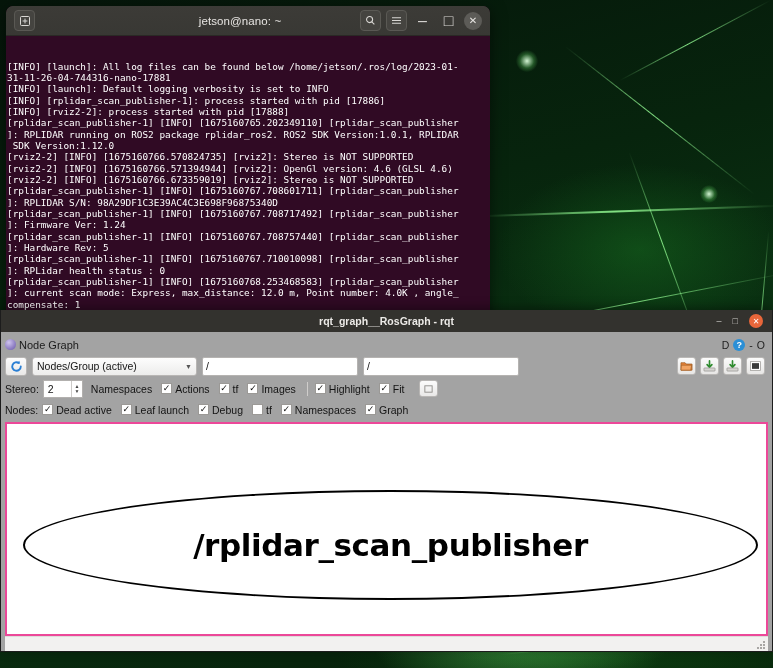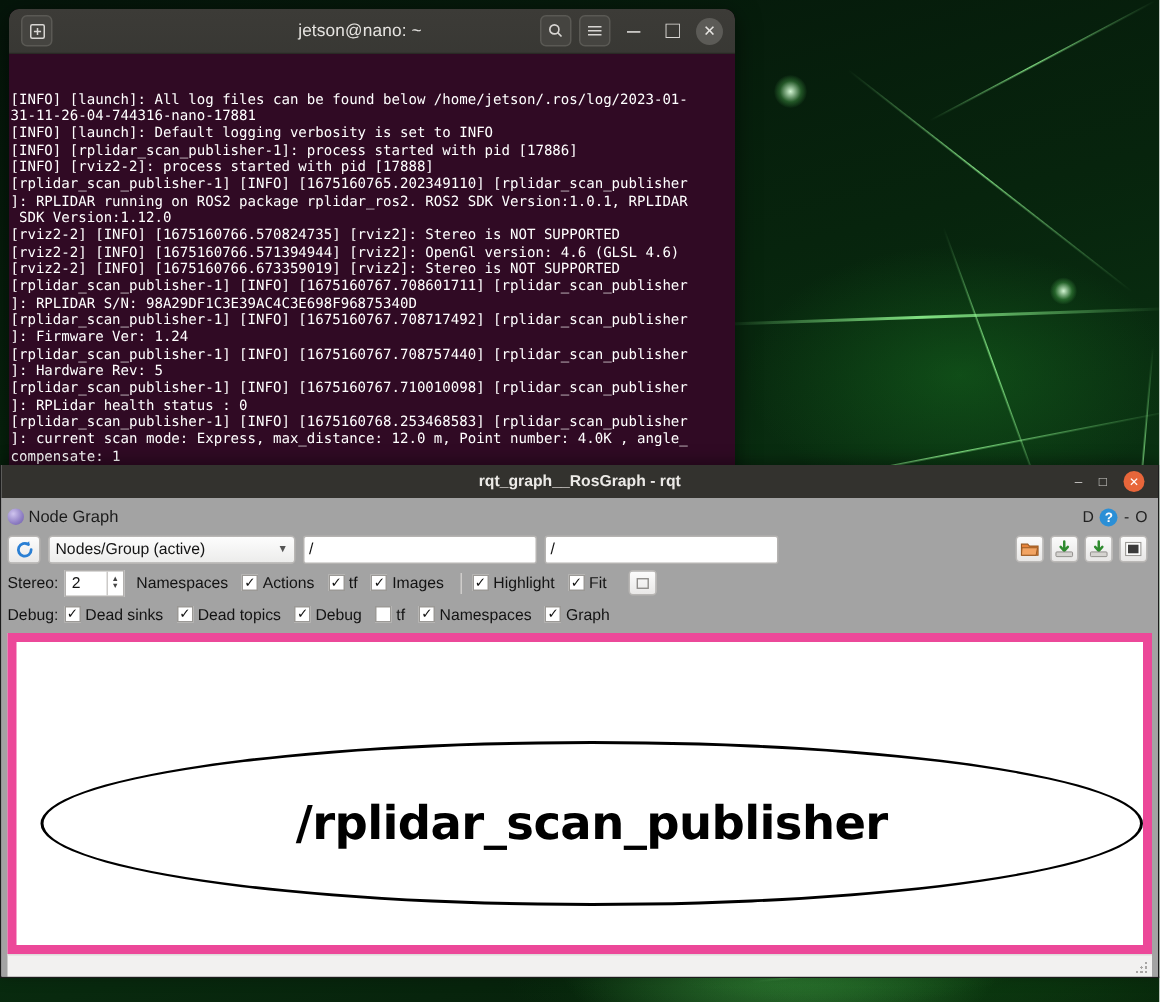--- a/index.html
+++ b/index.html
@@ -215,21 +215,21 @@
     border-left: 1px solid #cccac8; height: 100%;
     justify-content: center; align-items: center;
     width: 11px; font-size: 5px; color: #444; line-height: 5px;
   }
   .vsep { width: 1px; height: 14px; background: #cfcdcb; margin: 0 7px 0 2px; }
   #fit-extra-btn { width: 19px; height: 17px; margin-left: 6px; }
 
   #graph-canvas {
     flex: 1 1 auto;
     background: #ffffff;
-    border: 6px solid #ec4899;
+    border: 2px solid #ec4899;
     margin-top: 3px;
     position: relative;
     overflow: hidden;
     min-height: 0;
   }
   #node-ellipse {
     position: absolute;
     left: 16px; top: 66px;
     width: 735px; height: 110px;
     border: 2.2px solid #000;
@@ -412,28 +412,28 @@
           <span>Fit</span>
         </div>
         <div class="qbtn" id="fit-extra-btn">
           <svg width="11" height="10" viewBox="0 0 12 11" aria-hidden="true">
             <rect x="2" y="2" width="8" height="7" fill="none" stroke="#8e8c89" stroke-width="1"></rect>
           </svg>
         </div>
       </div>
 
       <div class="optrow">
-        <span class="lbl">Debug:</span>
-        <div class="cbwrap">
-          <span class="cbox">✓</span>
-          <span>Dead sinks</span>
-        </div>
-        <div class="cbwrap">
-          <span class="cbox">✓</span>
-          <span>Dead topics</span>
+        <span class="lbl">Nodes:</span>
+        <div class="cbwrap">
+          <span class="cbox">✓</span>
+          <span>Dead active</span>
+        </div>
+        <div class="cbwrap">
+          <span class="cbox">✓</span>
+          <span>Leaf launch</span>
         </div>
         <div class="cbwrap">
           <span class="cbox">✓</span>
           <span>Debug</span>
         </div>
         <div class="cbwrap">
           <span class="cbox off">✓</span>
           <span>tf</span>
         </div>
         <div class="cbwrap">

